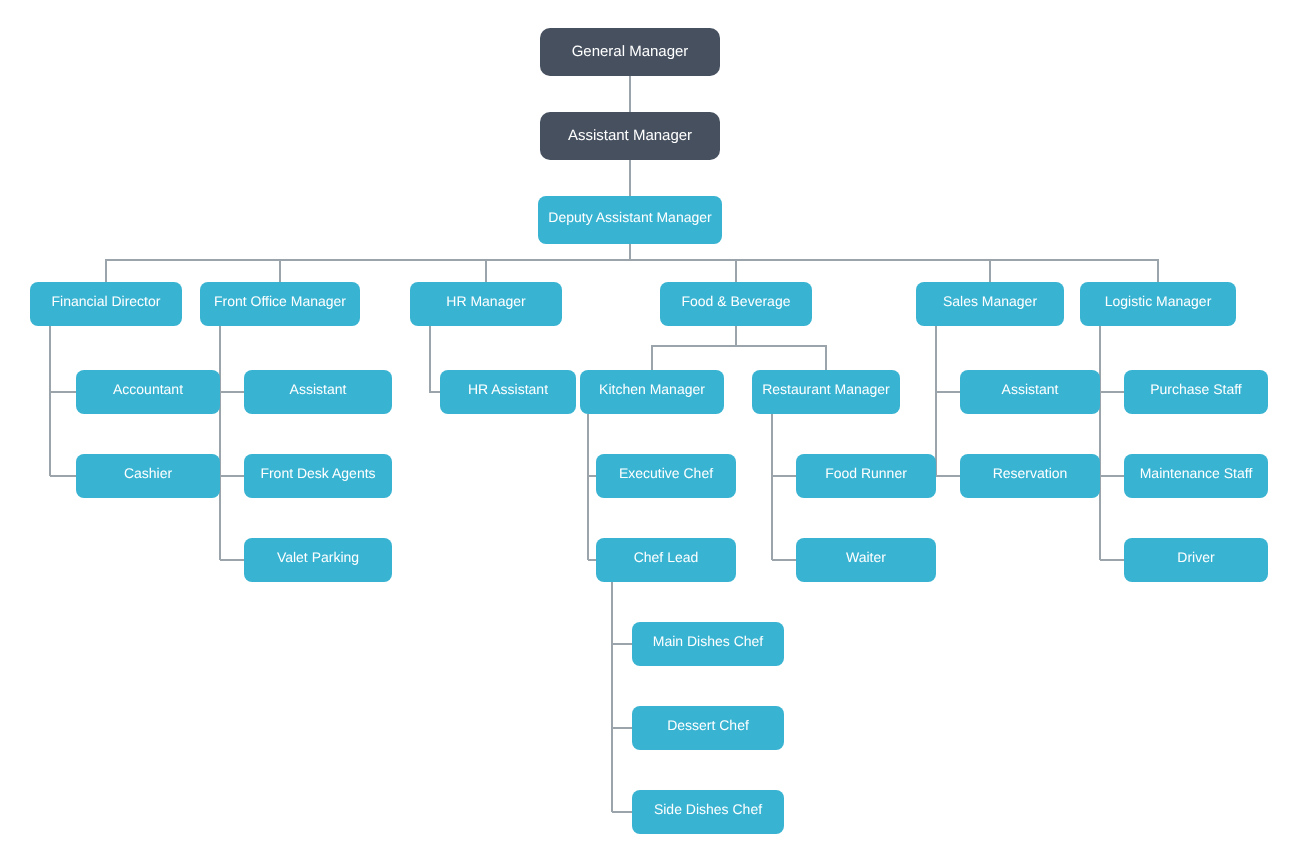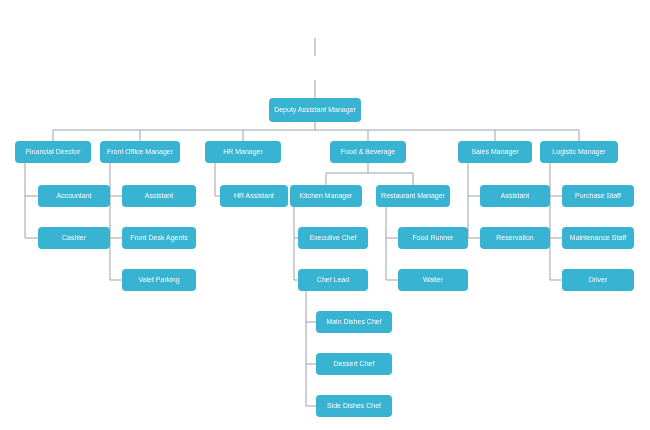--- a/index.html
+++ b/index.html
@@ -42,20 +42,22 @@
     <path class="connector" fill="none" stroke-width="1" d="M110,163 V280 M110,196 H122 M110,238 H122 M110,280 H122" stroke="#9ba3ab"></path>
     <path class="connector" fill="none" stroke-width="1" d="M215,163 V196 H220" stroke="#9ba3ab"></path>
     <path class="connector" fill="none" stroke-width="1" d="M368,163 V173 M326,185 V173 H413 V185" stroke="#9ba3ab"></path>
     <path class="connector" fill="none" stroke-width="1" d="M294,207 V280 M294,238 H298 M294,280 H298" stroke="#9ba3ab"></path>
     <path class="connector" fill="none" stroke-width="1" d="M306,291 V406 M306,322 H316 M306,364 H316 M306,406 H316" stroke="#9ba3ab"></path>
     <path class="connector" fill="none" stroke-width="1" d="M386,207 V280 M386,238 H398 M386,280 H398" stroke="#9ba3ab"></path>
     <path class="connector" fill="none" stroke-width="1" d="M468,163 V238 M468,196 H480 M468,238 H480" stroke="#9ba3ab"></path>
     <path class="connector" fill="none" stroke-width="1" d="M550,163 V280 M550,196 H562 M550,238 H562 M550,280 H562" stroke="#9ba3ab"></path>
   </svg>
 
+  <div class="node lvl-top" style="left: 270px; top: 14px; width: 90px; height: 24px; background: rgb(70, 80, 95); color: rgb(255, 255, 255);">General Manager</div>
+  <div class="node lvl-top" style="left: 270px; top: 56px; width: 90px; height: 24px; background: rgb(70, 80, 95); color: rgb(255, 255, 255);">Assistant Manager</div>
   <div class="node" style="left: 269px; top: 98px; width: 92px; height: 24px; background: rgb(56, 179, 210); color: rgb(255, 255, 255);">Deputy Assistant Manager</div>
 
   <div class="node" style="left: 15px; top: 141px; width: 76px; height: 22px; background: rgb(56, 179, 210); color: rgb(255, 255, 255);">Financial Director</div>
   <div class="node" style="left: 100px; top: 141px; width: 80px; height: 22px; background: rgb(56, 179, 210); color: rgb(255, 255, 255);">Front Office Manager</div>
   <div class="node" style="left: 205px; top: 141px; width: 76px; height: 22px; background: rgb(56, 179, 210); color: rgb(255, 255, 255);">HR Manager</div>
   <div class="node" style="left: 330px; top: 141px; width: 76px; height: 22px; background: rgb(56, 179, 210); color: rgb(255, 255, 255);">Food &amp; Beverage</div>
   <div class="node" style="left: 458px; top: 141px; width: 74px; height: 22px; background: rgb(56, 179, 210); color: rgb(255, 255, 255);">Sales Manager</div>
   <div class="node" style="left: 540px; top: 141px; width: 78px; height: 22px; background: rgb(56, 179, 210); color: rgb(255, 255, 255);">Logistic Manager</div>
 
   <div class="node" style="left: 38px; top: 185px; width: 72px; height: 22px; background: rgb(56, 179, 210); color: rgb(255, 255, 255);">Accountant</div>

